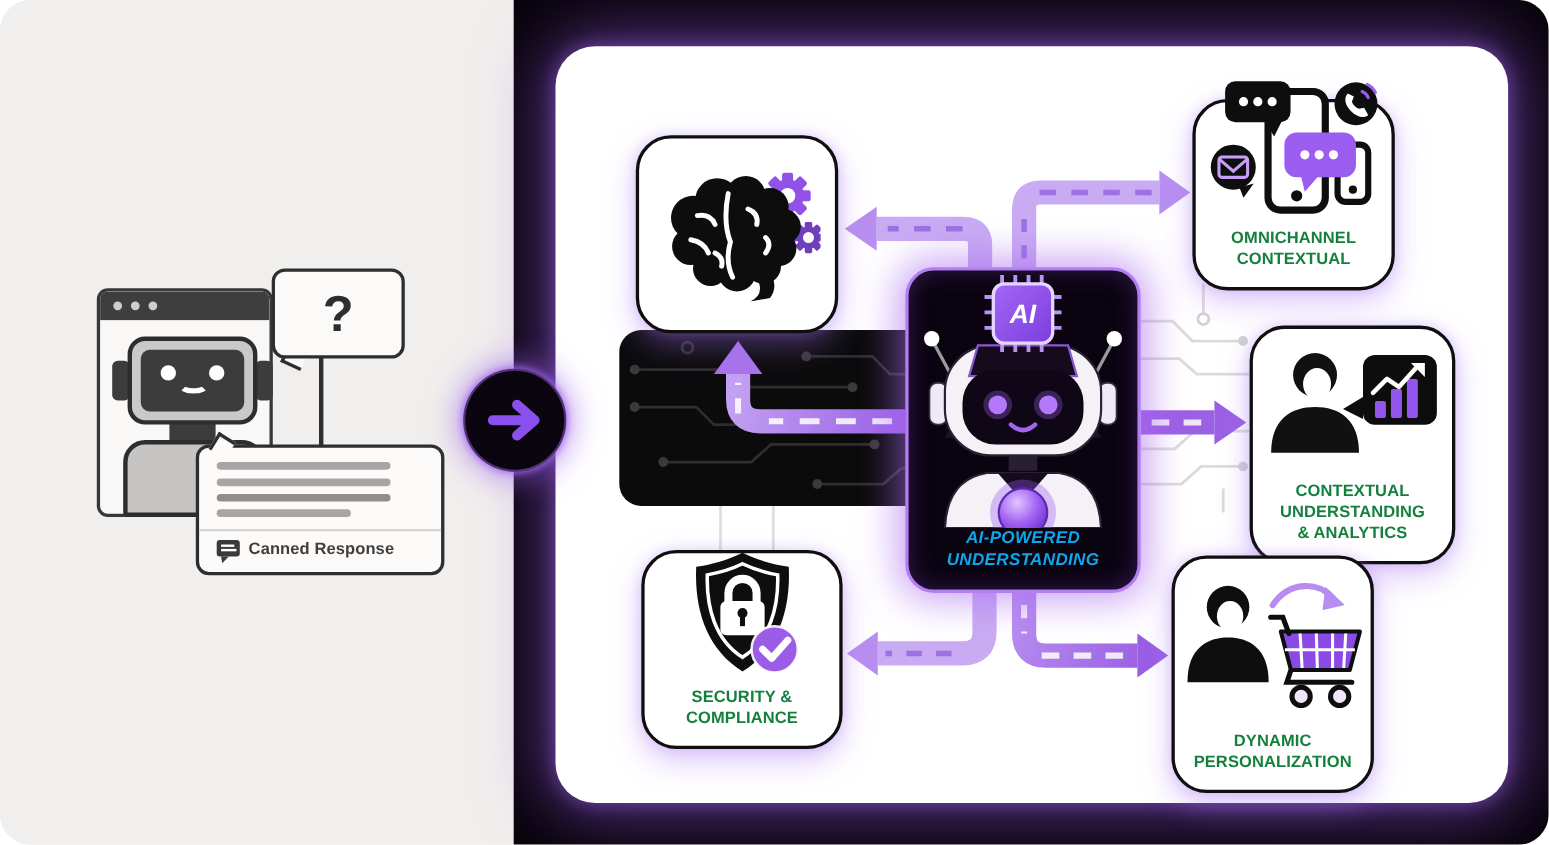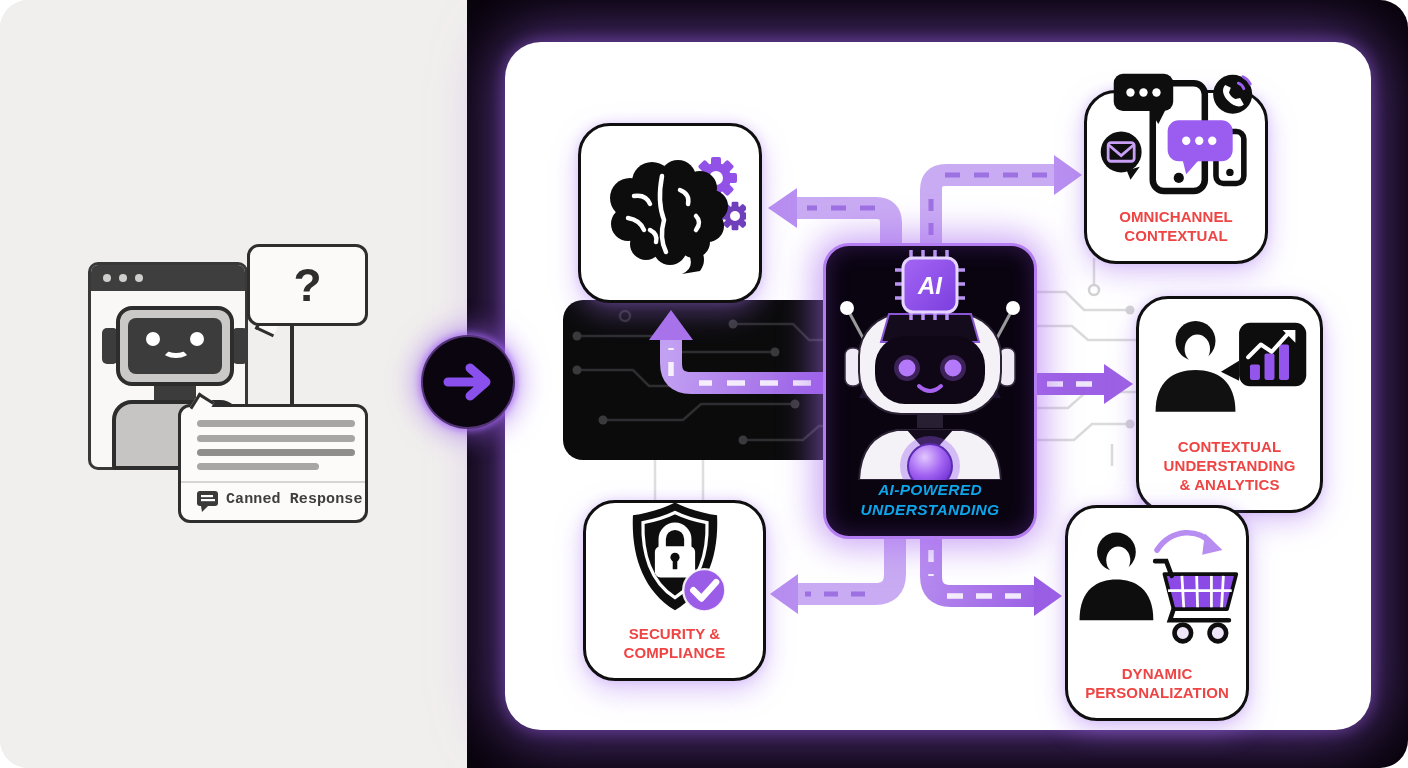--- a/index.html
+++ b/index.html
@@ -15,21 +15,21 @@
   .bot-head { position:absolute; left:116px; top:306px; width:118px; height:80px; background:#cbc9c7; border:4px solid #2d2d2d; border-radius:16px; z-index:2; }
   .bot-screen { position:absolute; left:8px; top:8px; right:8px; bottom:8px; background:#3c3c3c; border-radius:8px; }
   .bot-eye { position:absolute; top:14px; width:14px; height:14px; border-radius:50%; background:#ffffff; }
   .bot-smile { position:absolute; left:34px; top:24px; width:28px; height:16px; border:5px solid transparent; border-bottom:5px solid #ffffff; border-radius:50%; }
   .bot-neck { position:absolute; left:154px; top:384px; width:42px; height:18px; background:#3c3c3c; z-index:1; }
   .bot-body { position:absolute; left:112px; top:400px; width:128px; height:70px; background:#c7c5c3; border:4px solid #2d2d2d; border-radius:20px 20px 4px 4px; z-index:1; }
   .q-bubble { position:absolute; left:247px; top:244px; width:121px; height:82px; background:#fbfaf9; border:3.5px solid #2e2e2e; border-radius:12px; z-index:4; text-align:center; }
   .q-text { font-size:46px; font-weight:bold; color:#2e2e2e; line-height:76px; }
   .q-tail { position:absolute; left:258px; top:314px; width:20px; height:20px; background:#fbfaf9; border-left:3.5px solid #2e2e2e; border-bottom:3.5px solid #2e2e2e; transform:rotate(25deg); z-index:3; }
   .q-line { position:absolute; left:290px; top:324px; width:3.5px; height:84px; background:#2e2e2e; z-index:2; }
-  .canned-card { position:absolute; left:178px; top:404px; width:190px; height:119px; background:#fcfbfa; border:3.5px solid #2e2e2e; border-radius:12px; z-index:5;font-family:Liberation Mono, monospace; }
+  .canned-card { position:absolute; left:178px; top:404px; width:226px; height:119px; background:#fcfbfa; border:3.5px solid #2e2e2e; border-radius:12px; z-index:5; }
   .card-tail { position:absolute; left:12px; top:-11px; width:18px; height:18px; background:#fcfbfa; border-left:3.5px solid #2e2e2e; border-top:3.5px solid #2e2e2e; transform:rotate(32deg); }
   .text-line { position:absolute; left:16px; height:7px; border-radius:4px; background:#a7a6a5; }
   .card-divider { position:absolute; left:0; right:0; top:74px; border-top:2px solid #d6d5d4; }
   .canned-label { position:absolute; left:45px; top:84px; font-size:15px; font-weight:bold; color:#3f3e3d; letter-spacing:0.1px; }
   .chat-ico { position:absolute; left:15px; top:83px; }
 
   
   .trans-btn { position:absolute; left:421px; top:335px; width:94px; height:94px; border-radius:50%; background:#0b0510; border:2px solid rgba(168,108,245,0.45); box-shadow:0 0 26px 7px rgba(154,92,235,0.55), 0 0 6px 2px rgba(170,110,245,0.7); z-index:20; display:flex; align-items:center; justify-content:center; }
 
   
@@ -38,21 +38,21 @@
 
   .circuit-dark { position:absolute; left:58px; top:258px; width:292px; height:160px; background:#0b0b0c; border-radius:20px; z-index:1; }
   .traces-right { position:absolute; left:527px; top:206px; z-index:0; }
   .traces-bottom { position:absolute; left:120px; top:418px; z-index:0; }
   .arrows { position:absolute; left:0; top:0; z-index:3; }
 
   .node { position:absolute; background:#ffffff; border:3.5px solid #0f0f0f; border-radius:32px; z-index:4;
           box-shadow:0 10px 28px rgba(168,116,242,0.40), 0 0 10px rgba(168,116,242,0.25);
           display:flex; flex-direction:column; align-items:center; justify-content:flex-end; }
   .node-icon { flex:1; display:flex; align-items:center; justify-content:center; width:100%; }
-  .node-label { text-align:center; font-size:15px; line-height:1.26; font-weight:bold; color:#ef4444; letter-spacing:0.1px; margin-bottom:15px; }
+  .node-label { text-align:center; font-size:15px; line-height:1.26; font-weight:bold; color:#15803d; letter-spacing:0.1px; margin-bottom:15px; }
   .node-ml  { left:73px;  top:81px;  width:184px; height:180px; }
   .node-om  { left:579px; top:48px;  width:184px; height:174px; }
   .node-cx  { left:631px; top:254px; width:187px; height:217px; }
   .node-se  { left:78px;  top:458px; width:183px; height:181px; }
   .node-dy  { left:560px; top:463px; width:184px; height:216px; }
 
   .center-card { position:absolute; left:318px; top:201px; width:214px; height:296px; background:#0a0411; border:3px solid #b47ef2; border-radius:26px; z-index:5;
                  box-shadow:0 0 34px 8px rgba(168,106,240,0.60), inset 0 0 22px rgba(120,60,190,0.35);
                  display:flex; flex-direction:column; align-items:center; overflow:hidden;font-style:italic; }
   .card-title { text-align:center; font-size:15.5px; line-height:1.28; font-weight:bold; color:#0ea5e9; letter-spacing:0.3px; margin-top:0px; }

